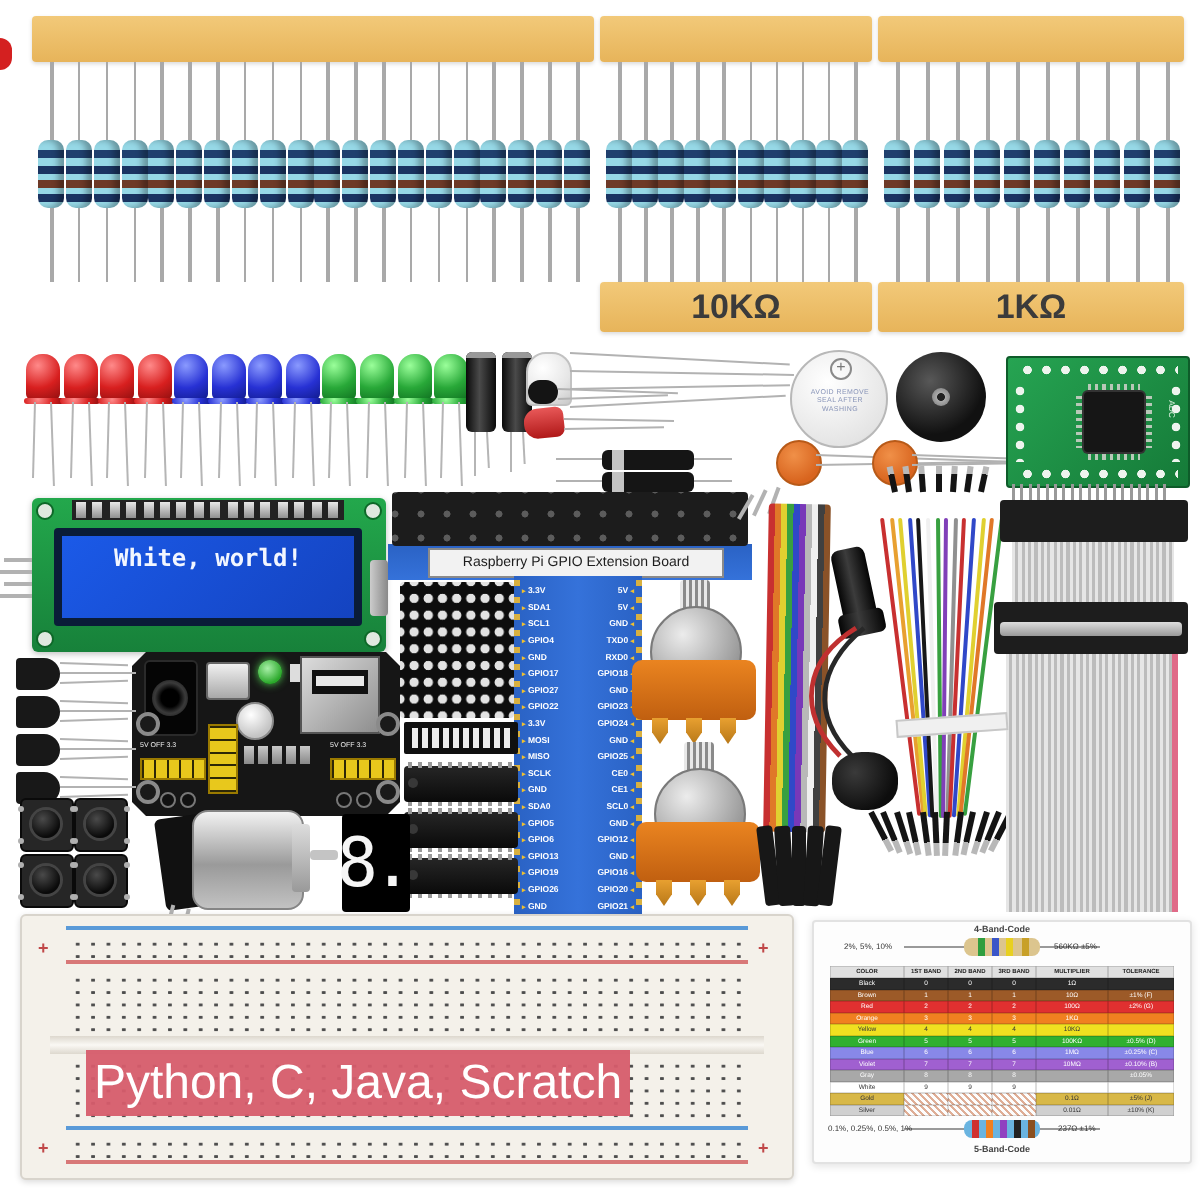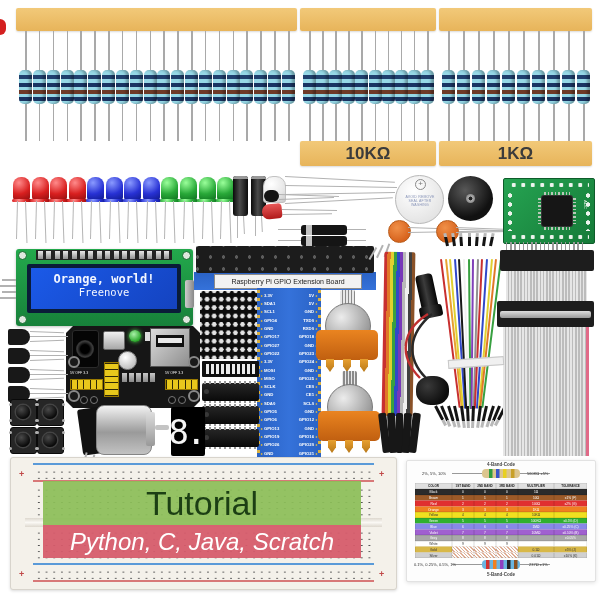--- a/index.html
+++ b/index.html
@@ -371,22 +371,21 @@
         <div class="lcdpin" style="left: 109.2px; top: 0px;"></div>
         <div class="lcdpin" style="left: 117.6px; top: 0px;"></div>
         <div class="lcdpin" style="left: 126px; top: 0px;"></div>
       </div>
     <div class="lcdhole" style="left:2px;top:2px;"></div>
     <div class="lcdhole" style="right:2px;top:2px;"></div>
     <div class="lcdhole" style="left:2px;bottom:2px;"></div>
     <div class="lcdhole" style="right:2px;bottom:2px;"></div>
     <div class="lcdscr-bez" style="left:11px;top:15px;width:154px;height:49px;"></div>
     <div class="lcdscr" style="left:15px;top:19px;width:146px;height:41px;">
-      <div style="font-size:12px;font-weight:bold;margin-top:4px;">Orange, world!</div>
-      <div style="font-size:10.5px;">Freenove</div>
+      <div style="font-size:12px;font-weight:bold;margin-top:4px;">White, world!</div>
     </div>
     <div class="abs" style="right:-1px;top:31px;width:9px;height:28px;background:linear-gradient(90deg,#cccccc,#888888);border-radius:2px;"></div>
   </div>
   <div class="sline" style="left:2px;top:279px;width:14px;height:1.5px;"></div>
   <div class="sline" style="left:0;top:285px;width:16px;height:1.5px;"></div>
   <div class="sline" style="left:2px;top:291px;width:14px;height:1.5px;"></div>
   <div class="sline" style="left:0;top:297px;width:16px;height:1.5px;"></div>
 
   <div class="abs" style="left:194px;top:272px;width:182px;height:18px;background:linear-gradient(180deg,#2a62c4,#3572da);"></div>
   <div class="gpioconn" style="left:196px;top:246px;width:178px;height:27px;"></div>
@@ -686,24 +685,21 @@
     <span class="bb-plus" style="left:8px;top:11px;">+</span>
     <span class="bb-plus" style="left:368px;top:11px;">+</span>
     <div class="bb-dots" style="left:22px;top:27px;width:341px;height:32px;"></div>
     <div class="bb-groove" style="left:14px;top:60px;width:357px;"></div>
     <div class="bb-dots" style="left:22px;top:70px;width:341px;height:32px;"></div>
     <div class="bb-line" style="left:22px;top:105px;width:341px;background:#5a9ad8;"></div>
     <div class="bb-dots" style="left:22px;top:109px;width:341px;height:12px;"></div>
     <div class="bb-line" style="left:22px;top:122px;width:341px;background:#d87878;"></div>
     <span class="bb-plus" style="left:8px;top:111px;">+</span>
     <span class="bb-plus" style="left:368px;top:111px;">+</span>
-    <div class="ovl" style="left:32px;top:23px;width:318px;height:44px;background:rgba(140,190,88,.93);">
-      <span style="font-size:34px;color:#1c3f14;">Tutorial</span>
-    </div>
-    <div class="ovl" style="left:32px;top:67px;width:318px;height:33px;background:rgba(214,92,108,.95);font-style:italic;">
+    <div class="ovl" style="left:32px;top:67px;width:272px;height:33px;background:rgba(214,92,108,.95);">
       <span style="font-size:24px;color:#ffffff;">Python, C, Java, Scratch</span>
     </div>
   </div>
 
   <div class="card" style="left:406px;top:460px;width:188px;height:120px;">
     <div class="cardin">
       <div class="cct" style="top:2px;">4-Band-Code</div>
       <div class="cclead" style="left:90px;top:24px;width:60px;"></div>
       <div class="cclead" style="left:226px;top:24px;width:60px;"></div>
       <div class="ccres" id="res4" style="left: 150px; top: 16px; width: 76px; background: rgb(220, 197, 142);">

